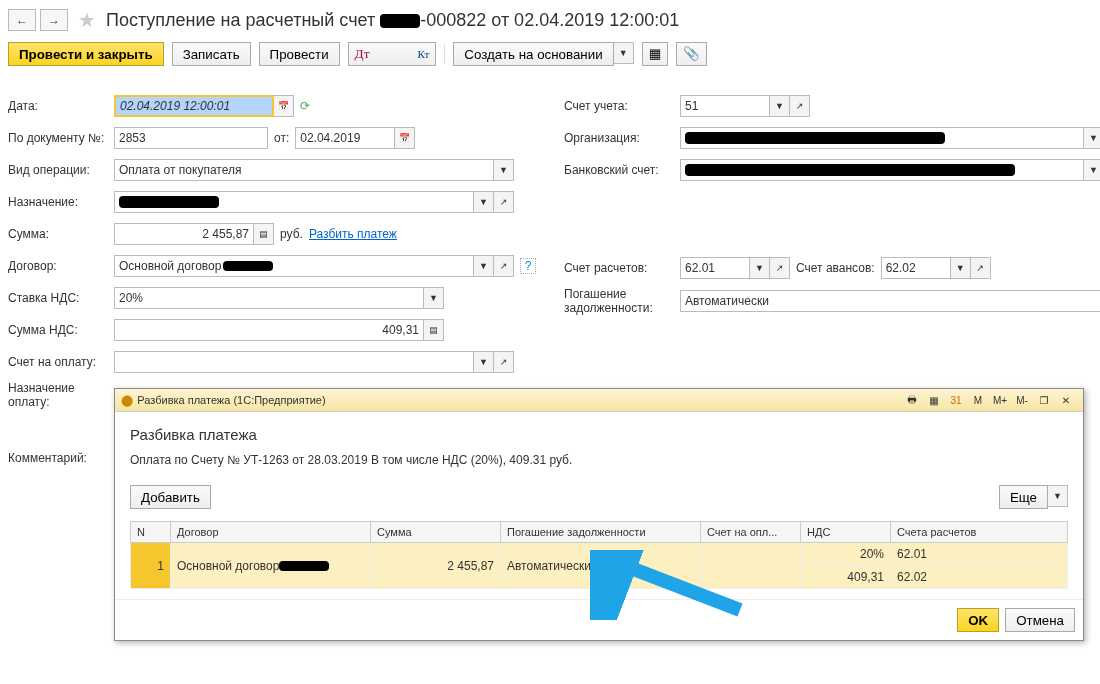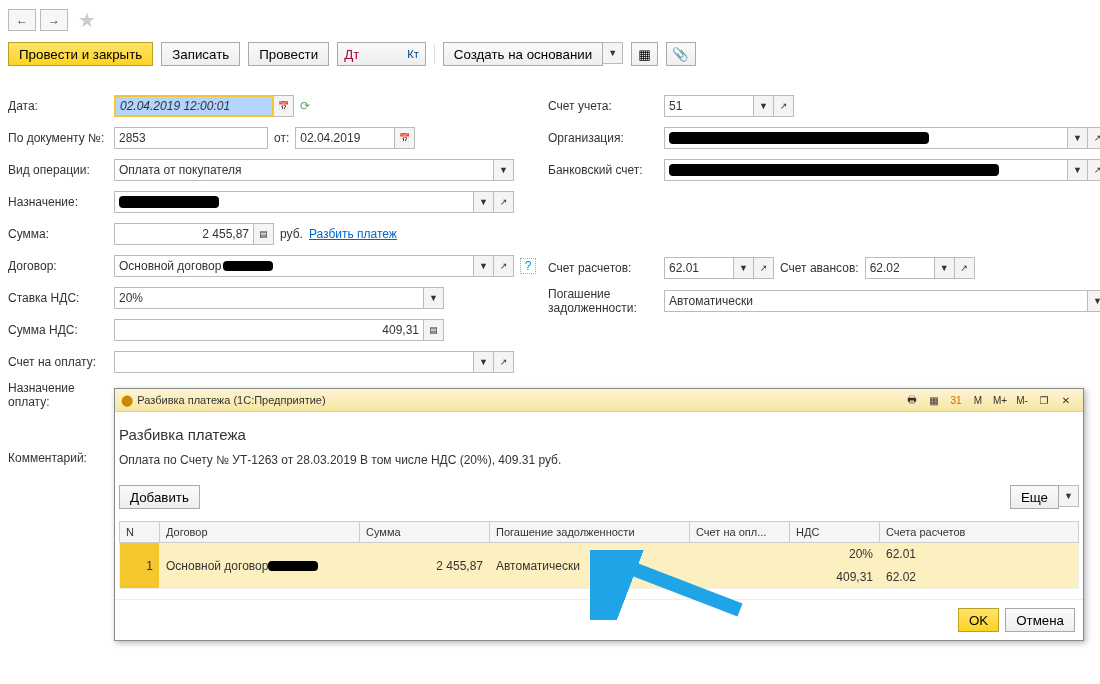--- a/index.html
+++ b/index.html
@@ -8,61 +8,65 @@
   .navbtns { display: flex; gap: 4px; }
   .navbtn { width: 28px; height: 22px; border: 1px solid #bbb; background: #f7f7f7; display: flex; align-items: center; justify-content: center; cursor: pointer; }
   .star { color: #ccc; font-size: 20px; }
   h1 { font-size: 18px; font-weight: normal; margin: 0; }
   .redact { display: inline-block; background: #000; width: 40px; height: 14px; vertical-align: middle; border-radius: 4px; }
   .redact.long { width: 260px; height: 12px; }
   .redact.mid { width: 100px; height: 12px; }
   .redact.sm { width: 50px; height: 10px; }
   .toolbar { display: flex; align-items: center; gap: 8px; margin-bottom: 12px; }
   .btn { border: 1px solid #aaa; background: linear-gradient(#fafafa,#eee); padding: 4px 10px; cursor: pointer; height: 24px; display: inline-flex; align-items: center; }
-  .btn.primary { background: linear-gradient(#ffe36b,#fdd321); border-color: #b6a225; font-weight: normal; }
-  .btn.icon-only { padding: 2px 6px; }
+  .btn.primary { background: linear-gradient(#ffe36b,#fdd321); border-color: #b6a225; font-weight: bold; }
+  .btn.icon-only { padding: 2px 6px; font-family: Liberation Serif, serif; }
   .sep { width: 1px; height: 20px; background: #ddd; }
-  .form-grid { display: grid; grid-template-columns: 530px 560px; gap: 0 10px; margin-top: 27px; }
+  .form-grid { display: grid; grid-template-columns: 530px 560px; gap: 0 26px; margin-top: 27px; }
   .col { display: flex; flex-direction: column; gap: 6px; }
   .frow { display: flex; align-items: center; gap: 6px; min-height: 26px; }
   .flabel { width: 100px; flex-shrink: 0; }
   .input { border: 1px solid #bbb; height: 22px; padding: 0 4px; display: flex; align-items: center; background: #fff; }
   .input.sel { border: 2px solid #f5c62d; background: #b3d4fc; font-style: italic; }
   .combo { display: flex; }
   .combo .input { flex: 1; }
   .cbtn { width: 20px; height: 22px; border: 1px solid #bbb; border-left: none; background: #f4f4f4; display: flex; align-items: center; justify-content: center; cursor: pointer; font-size: 9px; }
   .link { color: #0066cc; text-decoration: underline; cursor: pointer; }
   .help { color: #0099cc; border: 1px dotted #aaa; width: 16px; height: 16px; display: flex; align-items: center; justify-content: center; }
   .num { text-align: right; justify-content: flex-end; }
 
   .modal { position: absolute; left: 114px; top: 388px; width: 970px; border: 1px solid #888; background: #fff; box-shadow: 2px 2px 6px rgba(0,0,0,0.3); }
   .modal-title { background: linear-gradient(#fdf4d4,#f7e6a2); display: flex; align-items: center; padding: 2px 6px; font-size: 11px; border-bottom: 1px solid #ccc; }
   .modal-title .spacer { flex: 1; }
   .mbtn { width: 20px; height: 18px; display: flex; align-items: center; justify-content: center; margin: 0 1px; font-size: 10px; cursor: pointer; }
-  .modal-body { padding: 10px 4px; }
+  .modal-body { padding: 10px 15px; }
   .modal h2 { font-size: 15px; font-weight: normal; margin: 4px 0 10px 0; }
   .desc { margin-bottom: 18px; }
   .table { border: 1px solid #ccc; width: 100%; border-collapse: collapse; }
   .table th { border: 1px solid #ccc; background: #f5f5f5; font-weight: normal; text-align: left; padding: 4px 6px; font-size: 11px; }
   .table td { border: 1px solid #eee; padding: 4px 6px; }
   .table .selected td { background: #fdf0c0; }
   .table .selected td.first { background: #f5c62d; }
   .modal-foot { display: flex; justify-content: flex-end; gap: 6px; padding: 8px; border-top: 1px solid #eee; }
   .arrow { position: absolute; left: 590px; top: 550px; pointer-events: none; }
   .dk { color:#a04; } .kt { color:#048;margin-left:48px; }
 </style>
 </head>
 <body>
 
 <div class="title-row">
   <div class="navbtns">
     <div class="navbtn">←</div>
     <div class="navbtn">→</div>
   </div>
   <span class="star">★</span>
+  <h1>
+    <span>Поступление на расчетный счет</span>
+    <span class="redact"></span><span>-000822 от 02.04.2019 12:00:01</span>
+  </h1>
 </div>
 
 <div class="toolbar">
   <button class="btn primary">Провести и закрыть</button>
   <button class="btn">Записать</button>
   <button class="btn">Провести</button>
   <button class="btn icon-only">
       <span class="dk">Дт</span>
       <sub class="kt">Кт</sub>
     </button>

